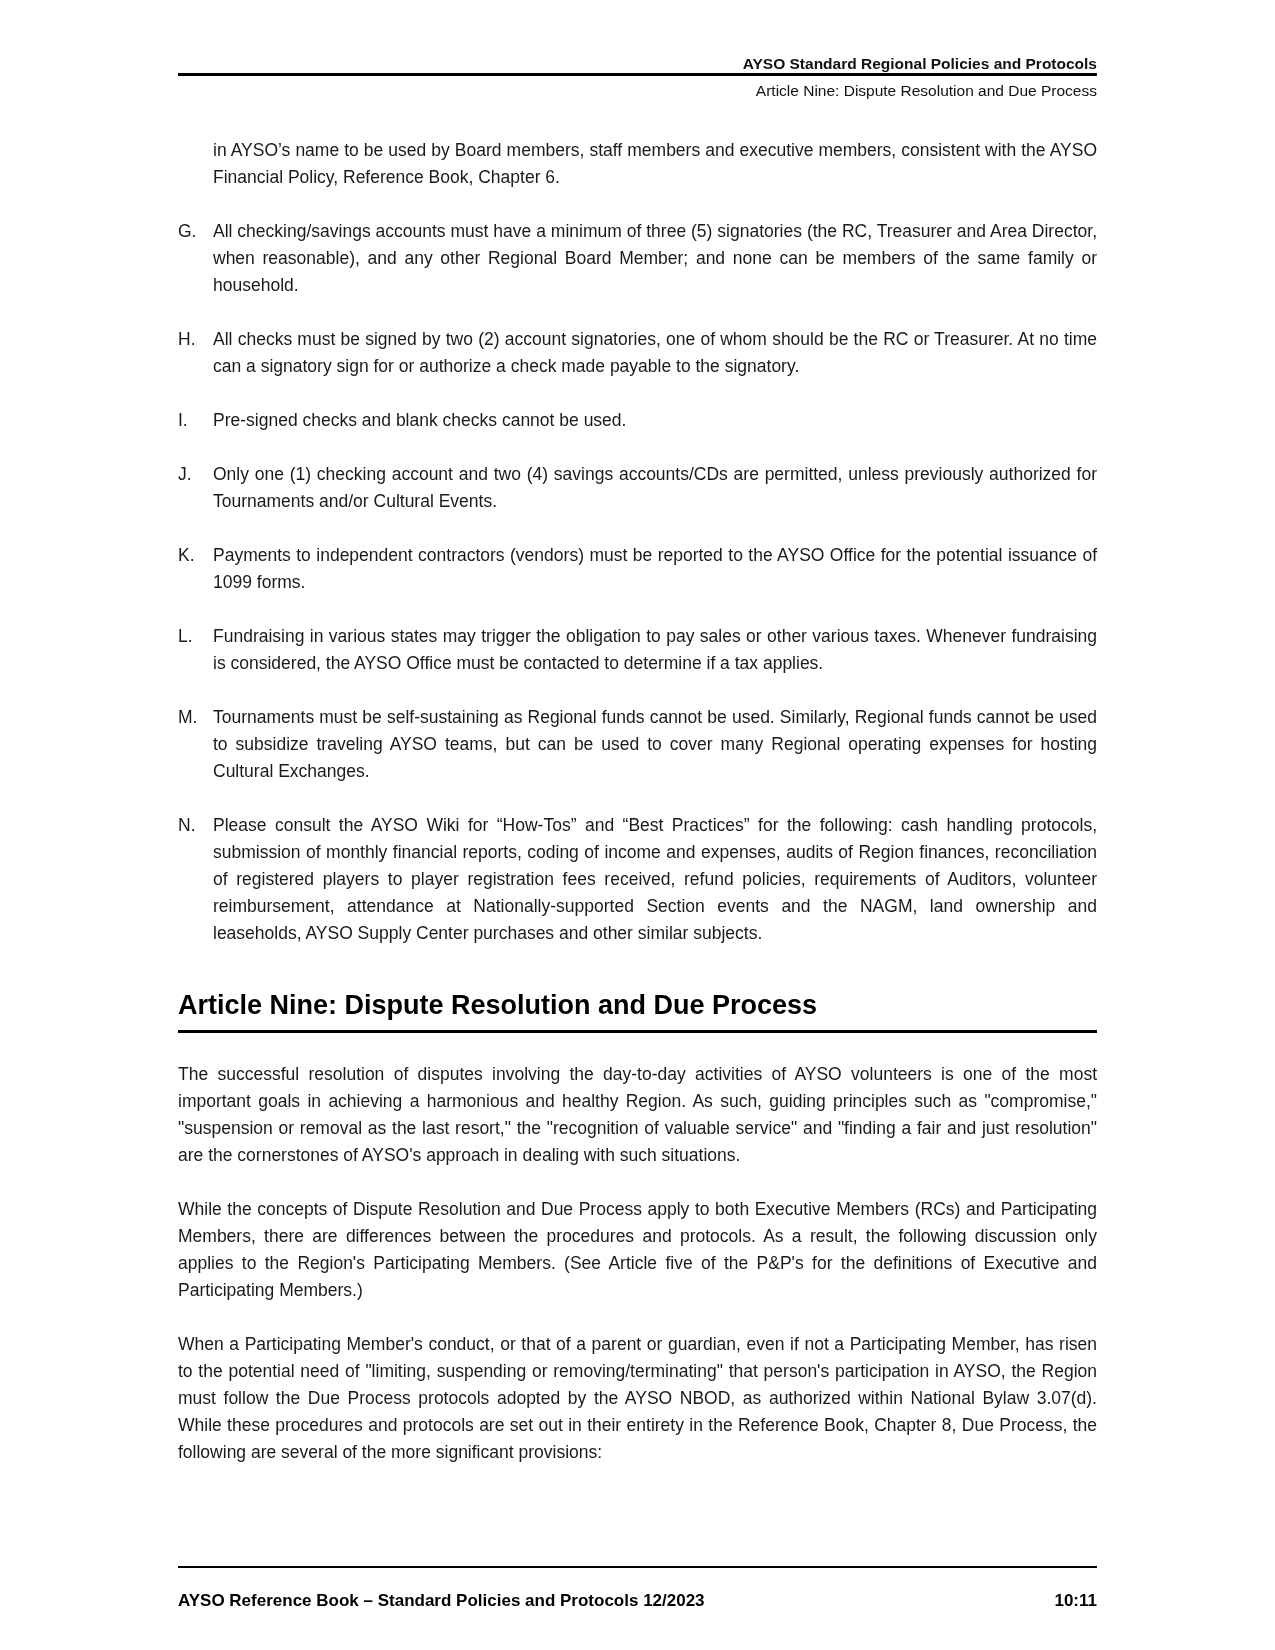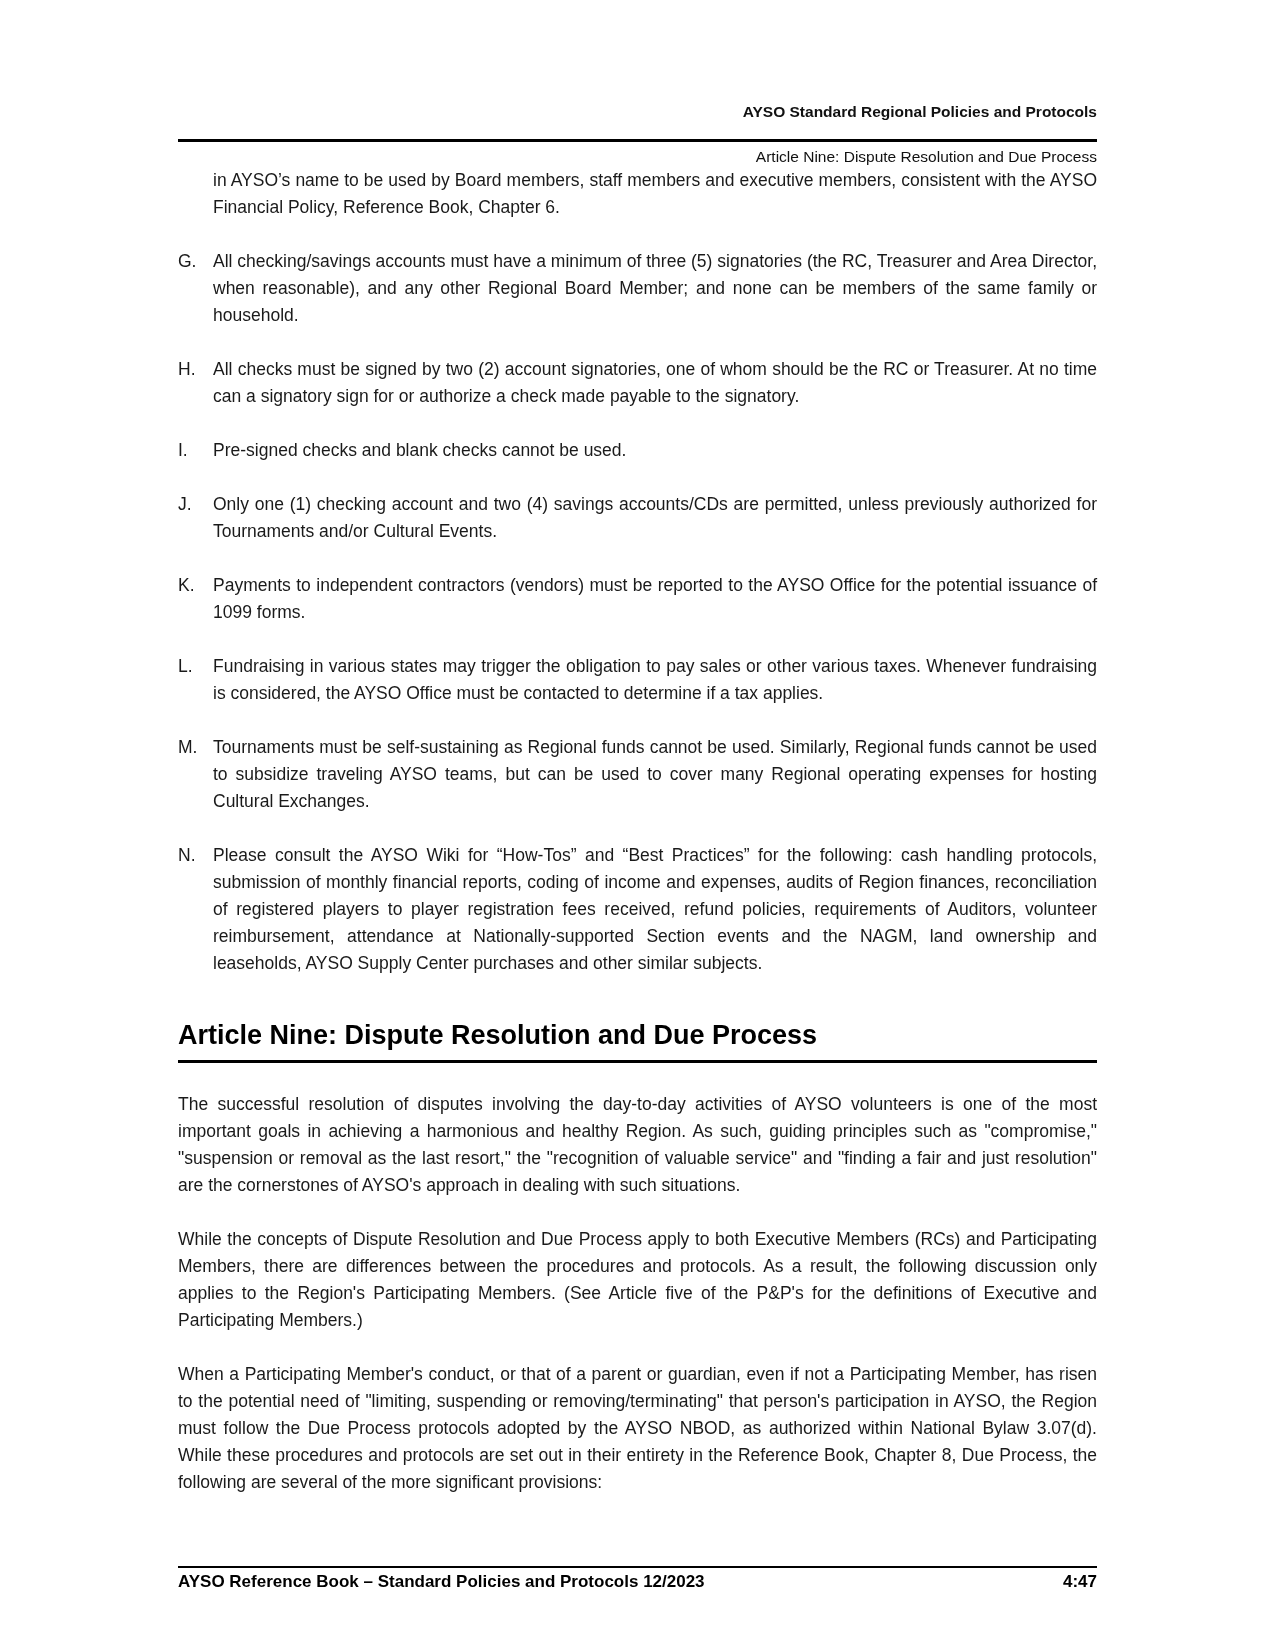--- a/index.html
+++ b/index.html
@@ -10,25 +10,25 @@
     height: 1650px;
     margin: 0 auto;
     background: #ffffff;
     font-family: "Liberation Sans", sans-serif;
     color: #1a1a1a;
     padding: 54px 178px 0 178px;
     overflow: hidden;
   }
   
   .doc-header { text-align: right; font-size: 15.5px; line-height: 1.25; color: #111; }
-  .doc-header .title-line { font-weight: bold; padding-bottom: 18px; border-bottom: 3px solid #000; margin-top: 48px; }
+  .doc-header .title-line { font-weight: bold; padding-bottom: 0; border-bottom: 3px solid #000; }
   .doc-header .subtitle-line { padding-top: 5px; font-weight: normal; }
 
   
-  .doc-body { font-size: 17.5px; line-height: 27px; }
+  .doc-body { margin-top: 36px; font-size: 17.5px; line-height: 27px; }
   .doc-body p { margin: 0 0 27px 0; text-align: justify; }
   .cont-para { margin-left: 35px !important; }
   .list-item { display: flex; margin: 0 0 27px 0; }
   .list-letter { flex: 0 0 35px; width: 35px; }
   .list-text { flex: 1; text-align: justify; }
 
   .section-heading {
     font-size: 27px;
     font-weight: bold;
     color: #000;
@@ -38,21 +38,21 @@
     border-bottom: 3px solid #000;
   }
 
   
   .doc-footer {
     position: absolute;
     left: 178px;
     right: 178px;
     top: 1566px;
     border-top: 2px solid #000;
-    padding-top: 4px;
+    padding-top: 23px;
     display: flex;
     justify-content: space-between;
     font-size: 17px;
     font-weight: bold;
     color: #000;
     gap: 28px;
   }
 </style>
 </head>
 <body>
@@ -105,16 +105,16 @@
     <h1 class="section-heading">Article Nine: Dispute Resolution and Due Process</h1>
 
     <p>The successful resolution of disputes involving the day-to-day activities of AYSO volunteers is one of the most important goals in achieving a harmonious and healthy Region.  As such, guiding principles such as "compromise," "suspension or removal as the last resort," the "recognition of valuable service" and "finding a fair and just resolution" are the cornerstones of AYSO's approach in dealing with such situations.</p>
     <p>While the concepts of Dispute Resolution and Due Process apply to both Executive Members (RCs) and Participating Members, there are differences between the procedures and protocols.  As a result, the following discussion only applies to the Region's Participating Members. (See Article five of the P&amp;P's for the definitions of Executive and Participating Members.)</p>
     <p>When a Participating Member's conduct, or that of a parent or guardian, even if not a Participating Member, has risen to the potential need of "limiting, suspending or removing/terminating" that person's participation in AYSO, the Region must follow the Due Process protocols adopted by the AYSO NBOD, as authorized within National Bylaw 3.07(d). While these procedures and protocols are set out in their entirety in the Reference Book, Chapter 8, Due Process, the following are several of the more significant provisions:</p>
 
   </main>
 
   <footer class="doc-footer">
     <span>AYSO Reference Book – Standard Policies and Protocols 12/2023</span>
-    <span>4:47</span>
+    <span>10:11</span>
   </footer>
 
 </div>
 
 </body></html>

